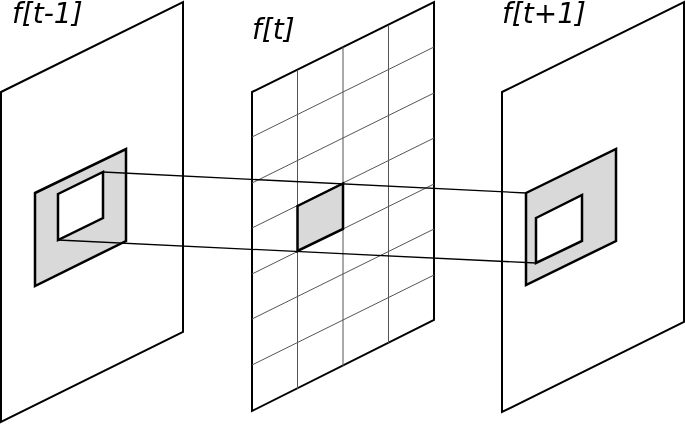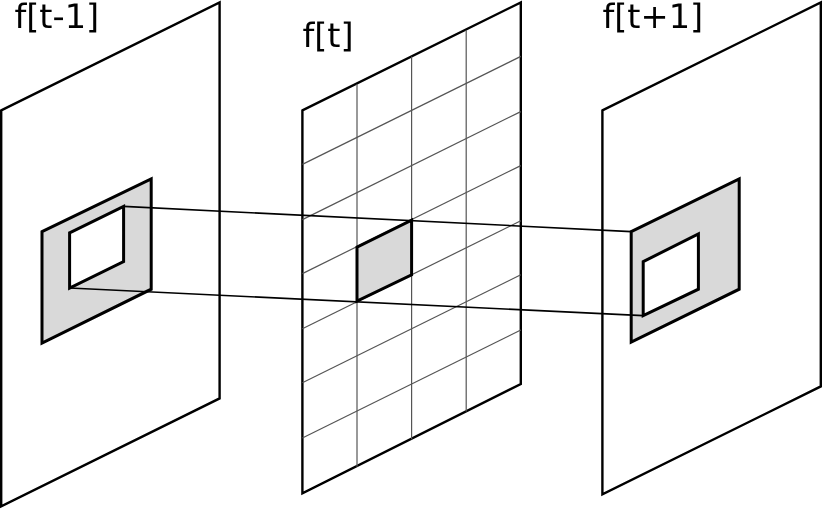--- a/index.html
+++ b/index.html
@@ -1,18 +1,18 @@
 <!DOCTYPE html>
 <html><head>
 <meta charset="utf-8">
 <style>
   html, body { margin: 0; padding: 0; background: #ffffff; }
   body { width: 685px; height: 424px; overflow: hidden; position: relative; }
   #diagram { position: absolute; left: 0; top: 0; }
-  .label { position: absolute; font-family: "DejaVu Sans", sans-serif; font-size: 28px; color: #000; line-height: 1; white-space: nowrap; }
+  .label { position: absolute; font-family: "DejaVu Sans", sans-serif; font-size: 28px; color: #000; line-height: 1; white-space: nowrap; font-style: italic; }
 </style>
 </head>
 <body>
 
 <svg id="diagram" width="685" height="424" viewBox="0 0 685 424" xmlns="http://www.w3.org/2000/svg">
 
   <g>
     <polygon points="1,92 183,2 183,332 1,422" fill="#fff" stroke="#000" stroke-width="2"></polygon>
     <polygon points="35,193 126,149 126,241 35,286" fill="#d9d9d9" stroke="#000" stroke-width="2.5"></polygon>
     <polygon points="58,194 103,172 103,218 58,240" fill="#fff" stroke="#000" stroke-width="2.5"></polygon>

